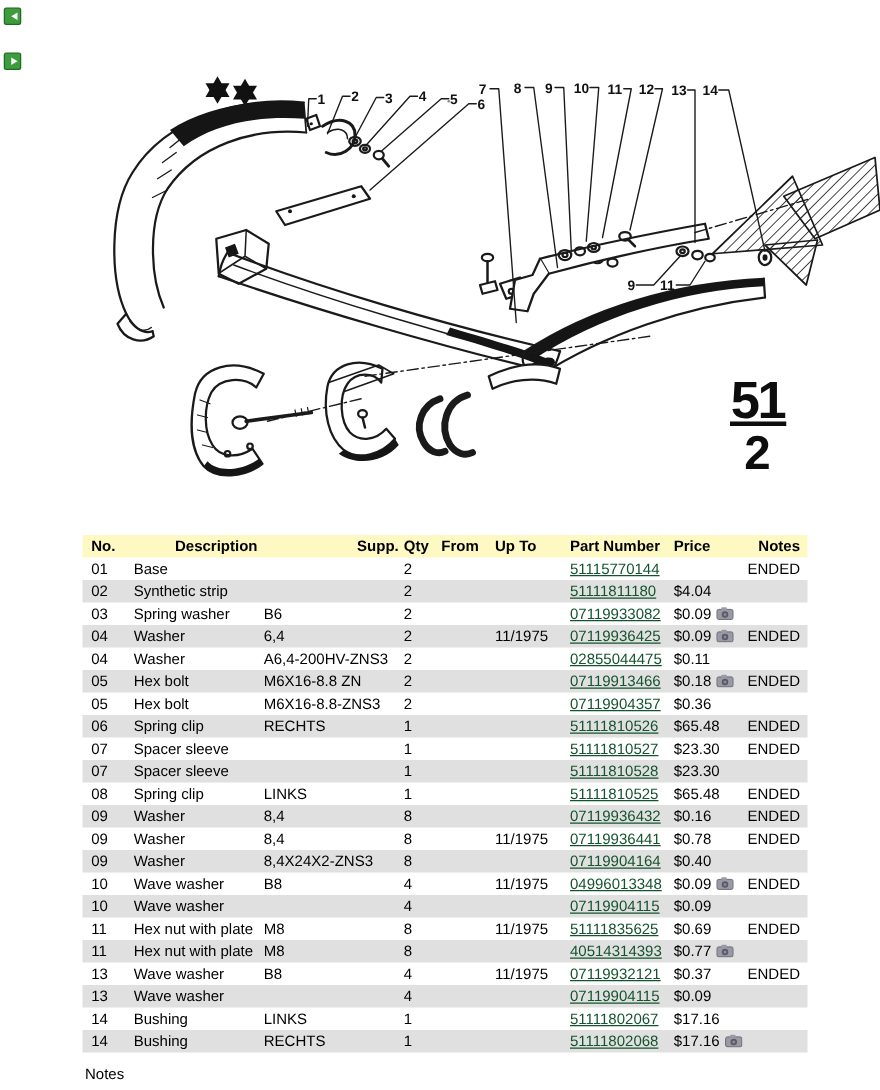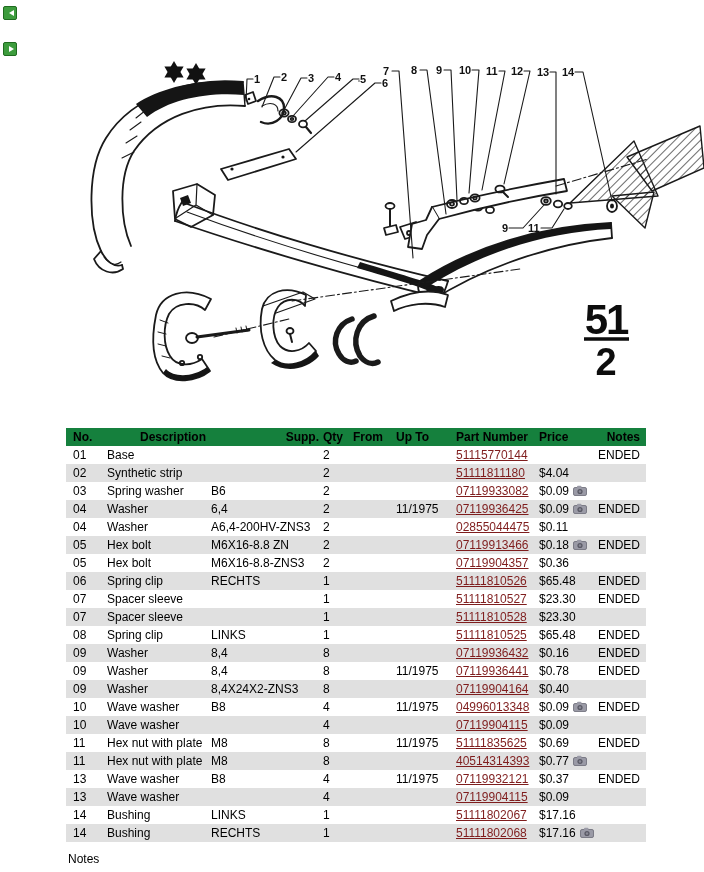--- a/index.html
+++ b/index.html
@@ -15,34 +15,34 @@
   .nav-btn::after{content:"";position:absolute;left:3px;top:3px;
     border:3px solid transparent;border-right:5px solid #fff;transform:translateX(-1px)}
   #nav-bottom::after{border-right:none;border-left:5px solid #fff;left:6px}
 
   #diagram{position:absolute;left:0;top:0;width:704px;height:425px}
 
   
   #parts-table{position:absolute;left:66px;top:428px;width:580px;font-size:12px}
   .tr{display:grid;grid-template-columns:36px 104px 113px 34px 43px 52px 86px 52px 60px;
       height:18px;line-height:18px;white-space:nowrap}
-  #thead{background:#15803d;font-weight:bold}
+  #thead{background:#fef9c3;font-weight:bold}
   #tbody .tr:nth-child(even){background:#e0e0e0}
   .td{overflow:visible}
   .c0{padding-left:7px}
   .c1{padding-left:5px}
   .c2{padding-left:5px}
   .c3{padding-left:4px}
   .c4{text-align:left;padding-right:5px}
   .c5{padding-right:4px}
   .c6{padding-left:8px}
   .c7{padding-left:5px}
   .c8{text-align:right;padding-right:6px}
   #thead .c1,#thead .c2{text-align:right;padding-left:0}
-  .plink{color:#7f1d1d;text-decoration:underline;cursor:pointer}
+  .plink{color:#14532d;text-decoration:underline;cursor:pointer}
   .cam{display:inline-block;margin-left:4px;vertical-align:-1px}
 
   #notes-label{position:absolute;left:68px;top:852px;font-size:12px}
 </style>
 </head>
 <body>
 
 <div class="nav-btn" id="nav-top"></div>
 <div class="nav-btn" id="nav-bottom"></div>
 

